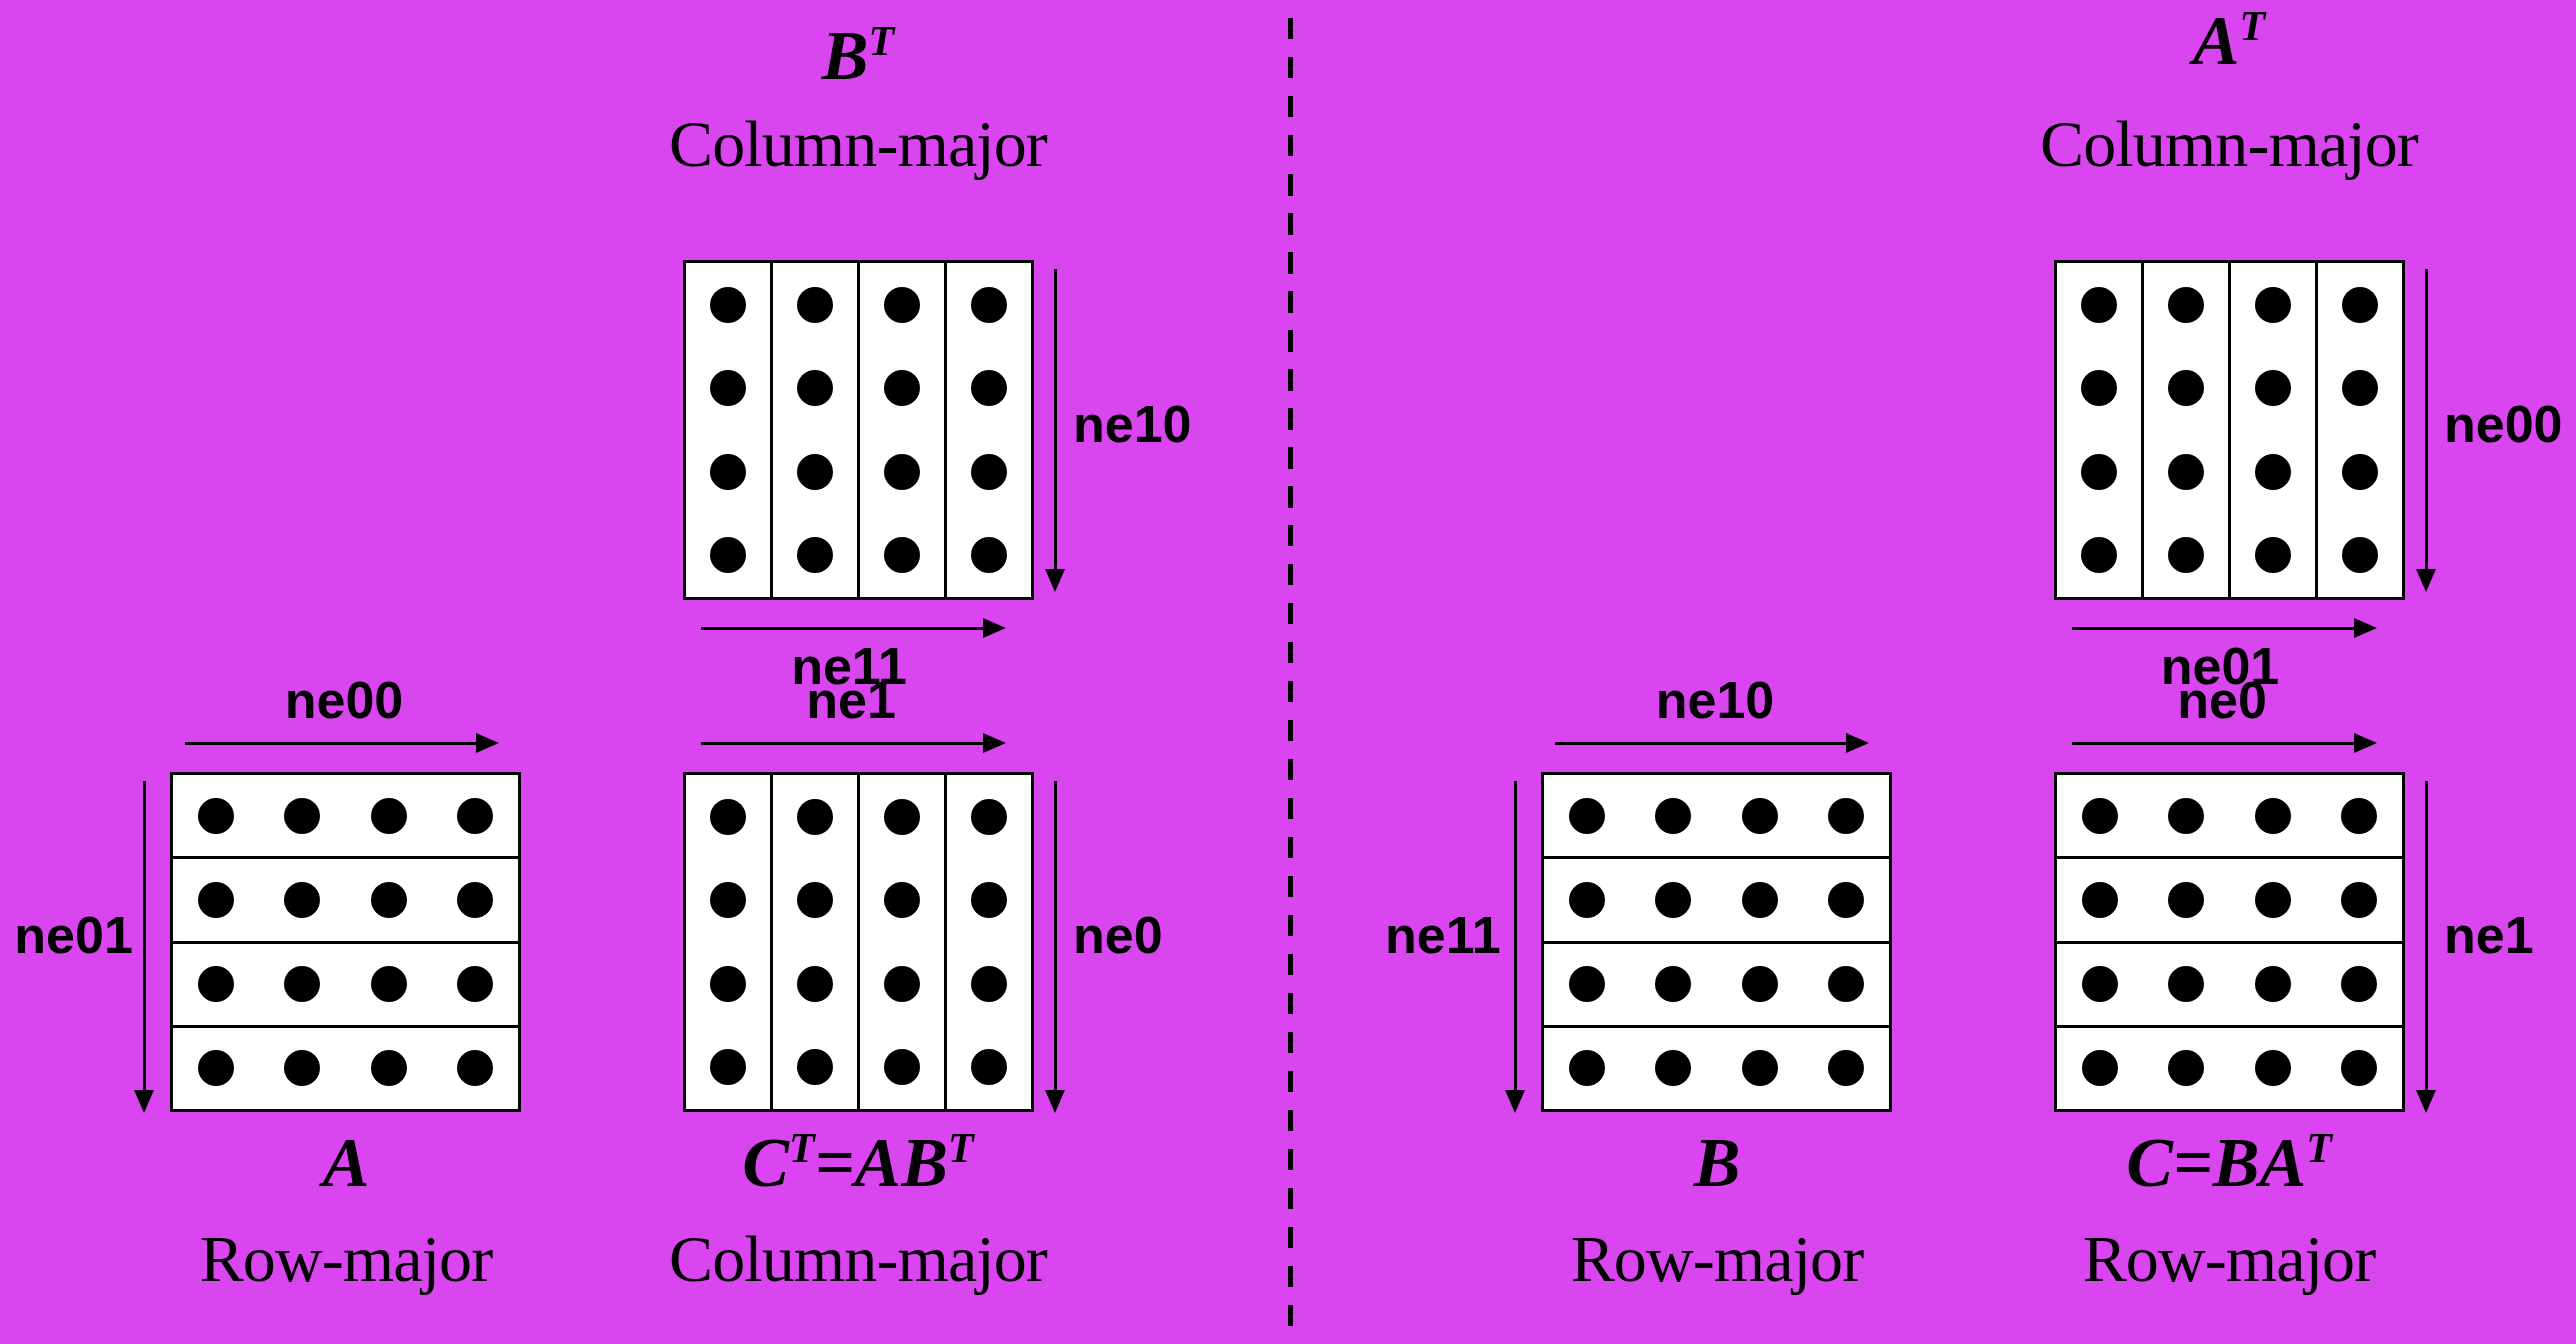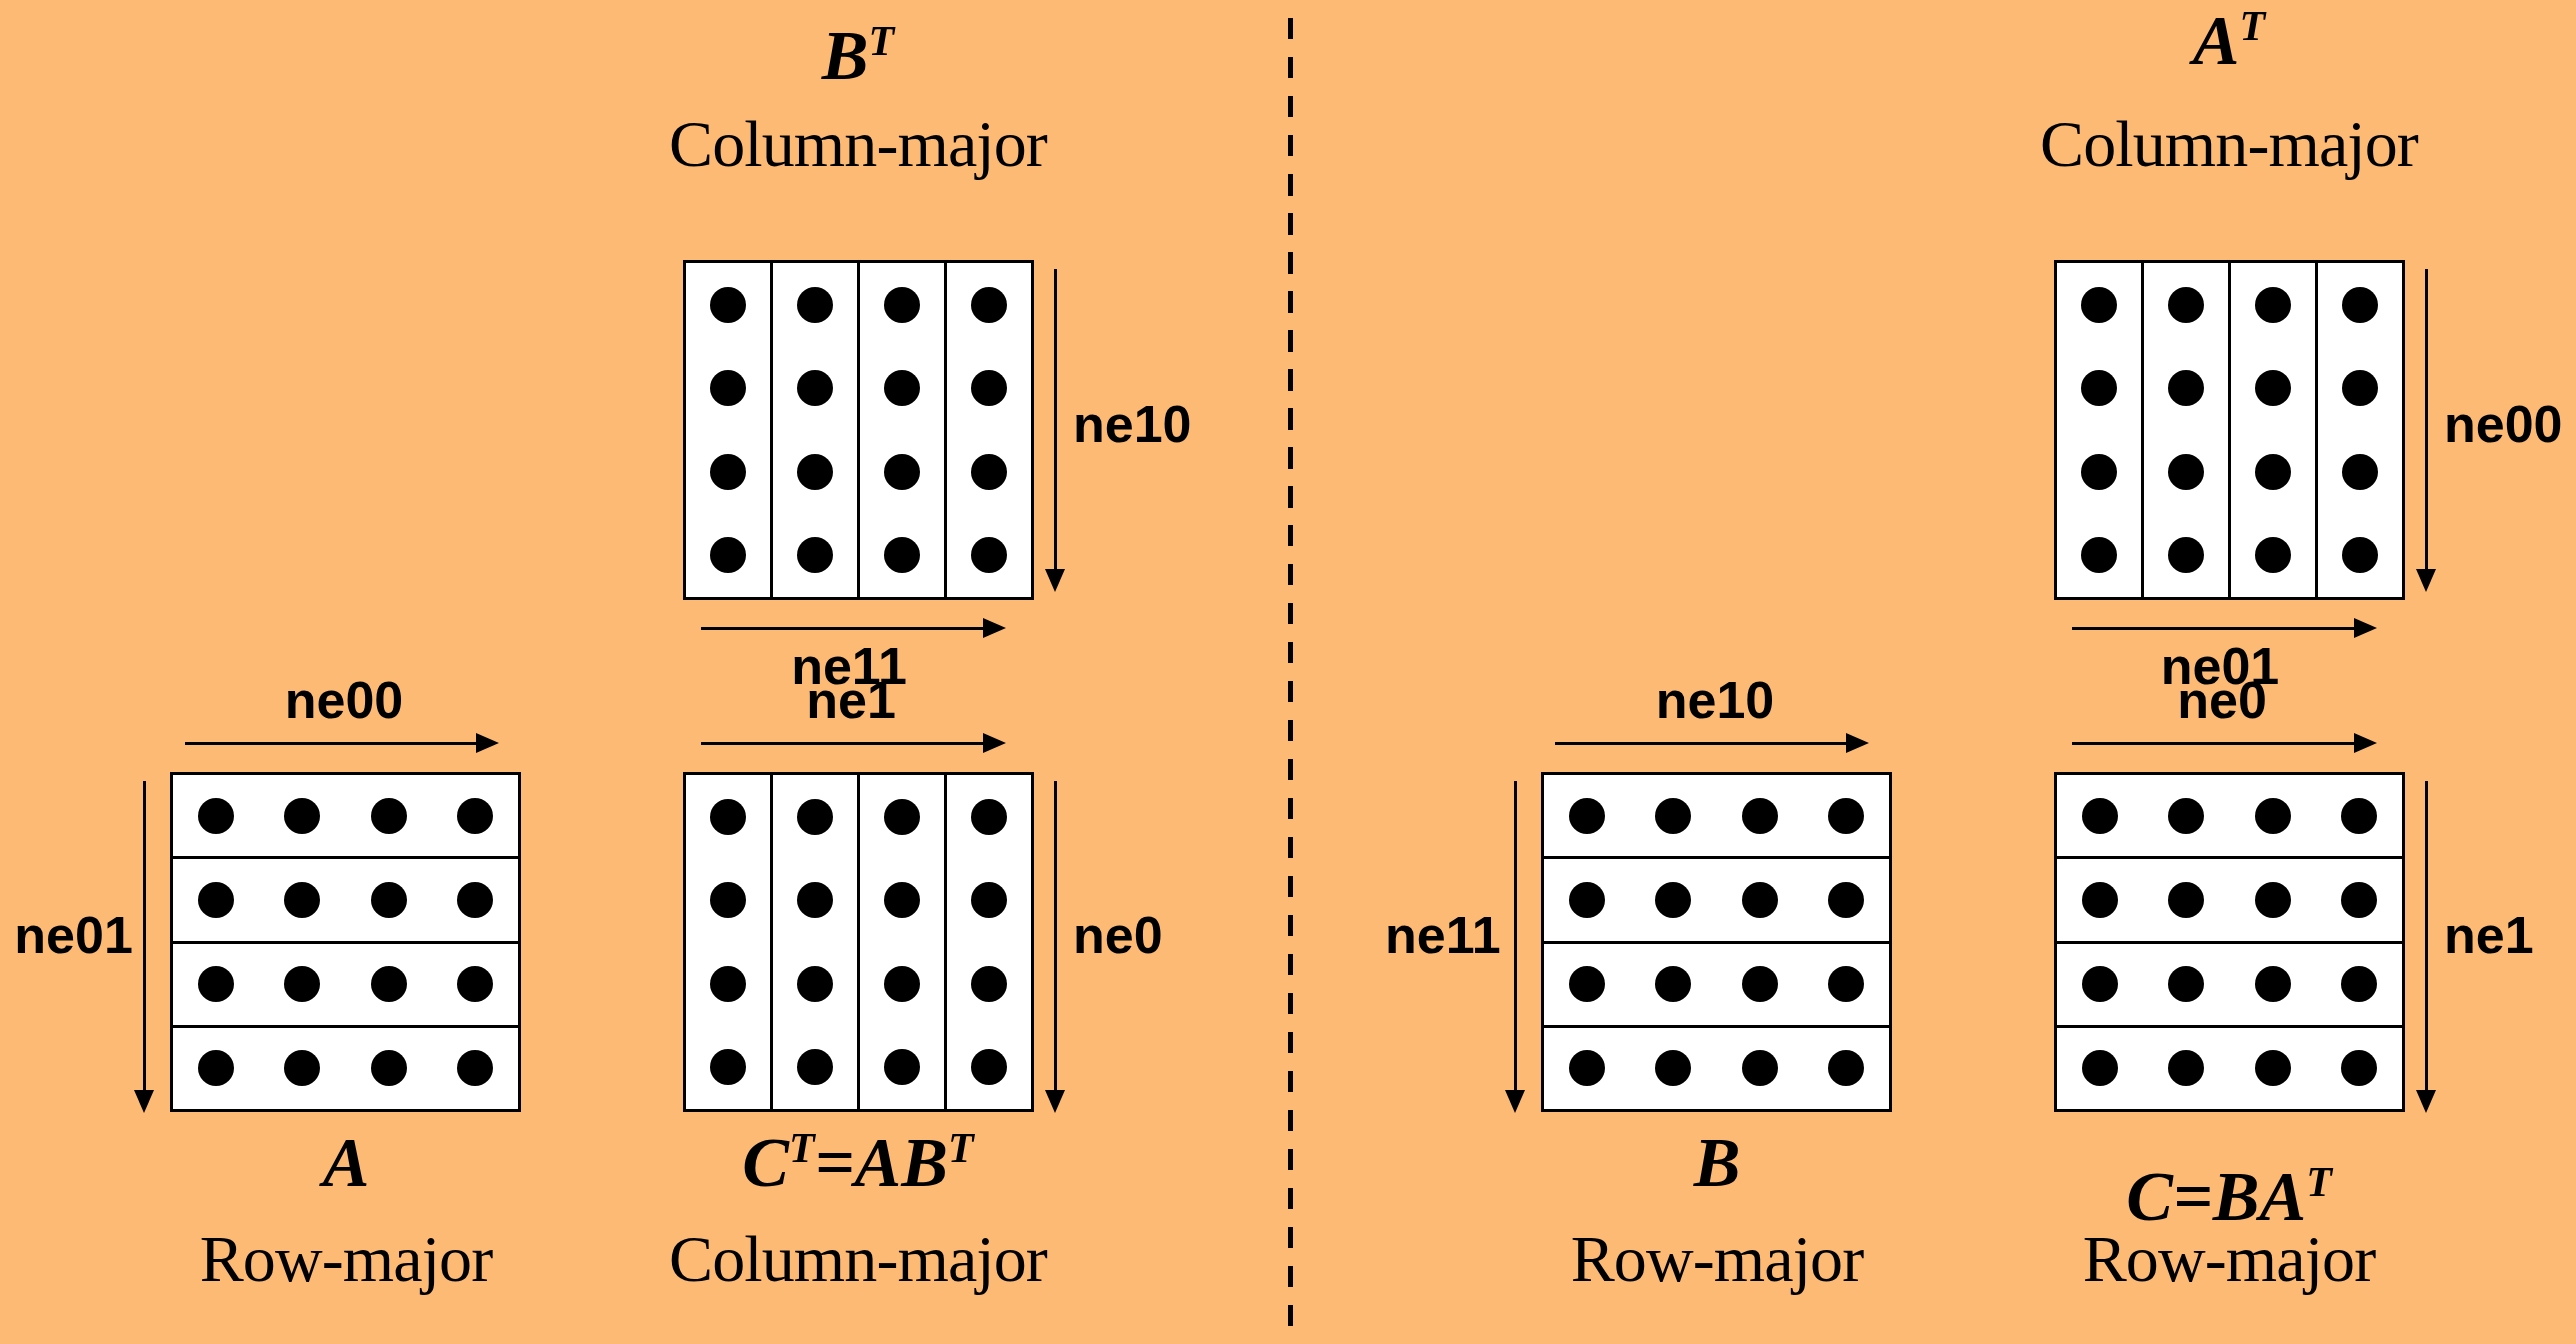--- a/index.html
+++ b/index.html
@@ -1,20 +1,20 @@
 <!DOCTYPE html>
 <html style="font-size:14.3px"><head>
 <meta charset="utf-8">
 <style>
   html, body { margin: 0; padding: 0; background: #ffffff; }
   .canvas {
     position: relative;
     width: 2576px;
     height: 1344px;
-    background: #fdba74;
+    background: #d946ef;
     color: #000000;
     font-family: "Liberation Sans", sans-serif;
     overflow: hidden;
   }
   .abs { position: absolute; }
 
   
   .mname {
     font-family: "Liberation Serif", serif;
     font-style: italic;
@@ -302,18 +302,18 @@
         </div>
         <div class="lane">
           <div class="dot"></div>
           <div class="dot"></div>
           <div class="dot"></div>
           <div class="dot"></div>
         </div>
       </div>
     <div class="arrow-v abs" style="left:2425px; top:781px; height:314px;"></div>
     <div class="ne abs" style="left:2444px; top:909px;">ne1</div>
-    <div class="mname abs" style="left:2229px; top:1127px;margin-top:34px;"><span>C</span><sup></sup><span>=BA</span><sup>T</sup></div>
+    <div class="mname abs" style="left:2229px; top:1127px;"><span>C</span><sup></sup><span>=BA</span><sup>T</sup></div>
     <div class="layout-label abs" style="left:2229px; top:1226px;">Row-major</div>
   </div>
 
 </div>
 
 
 </body></html>

